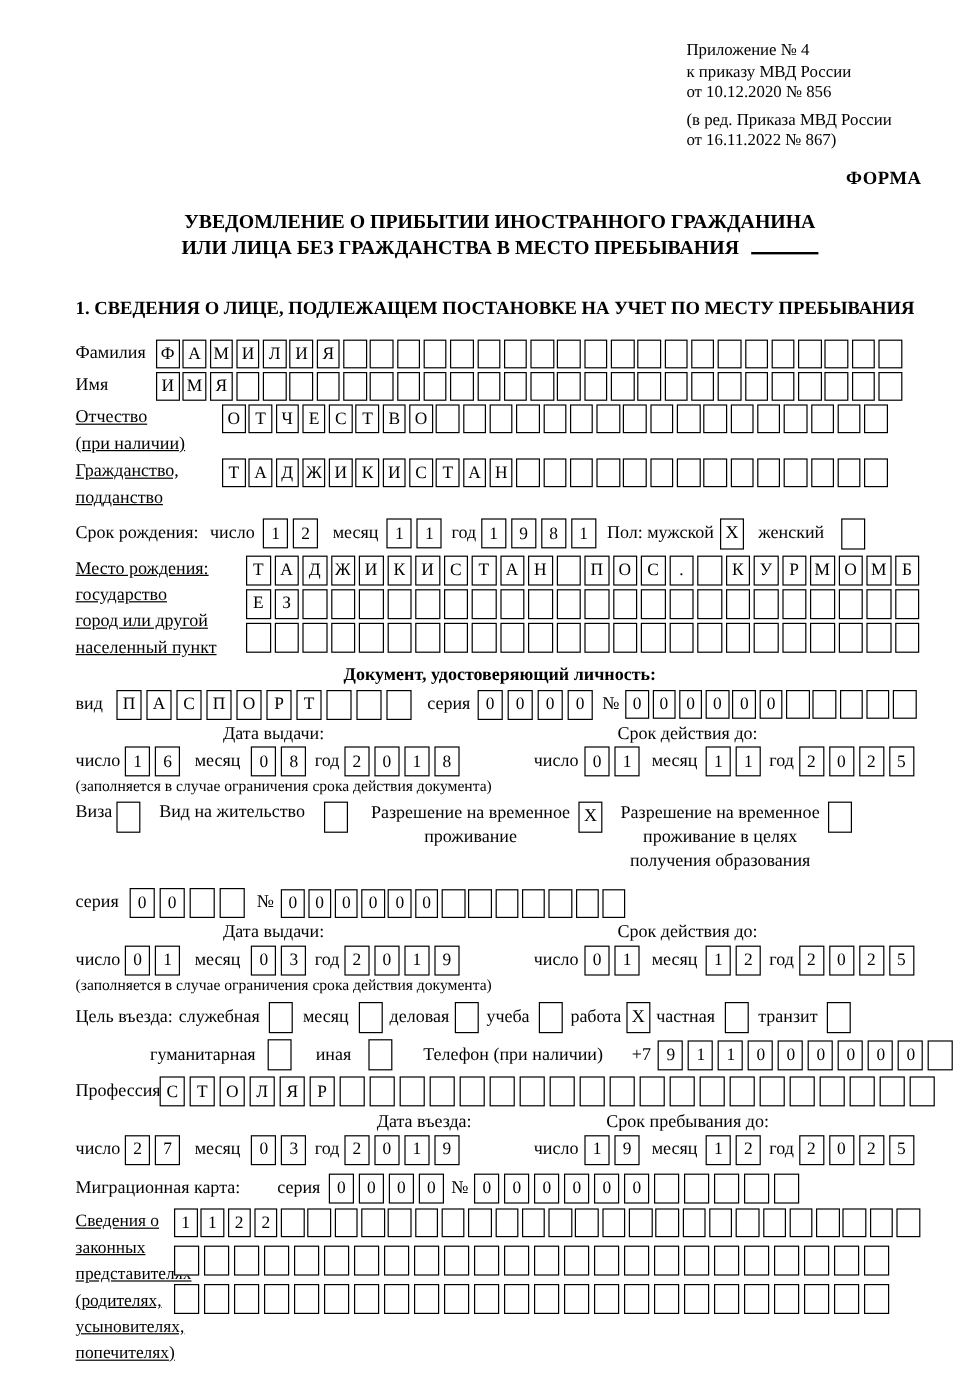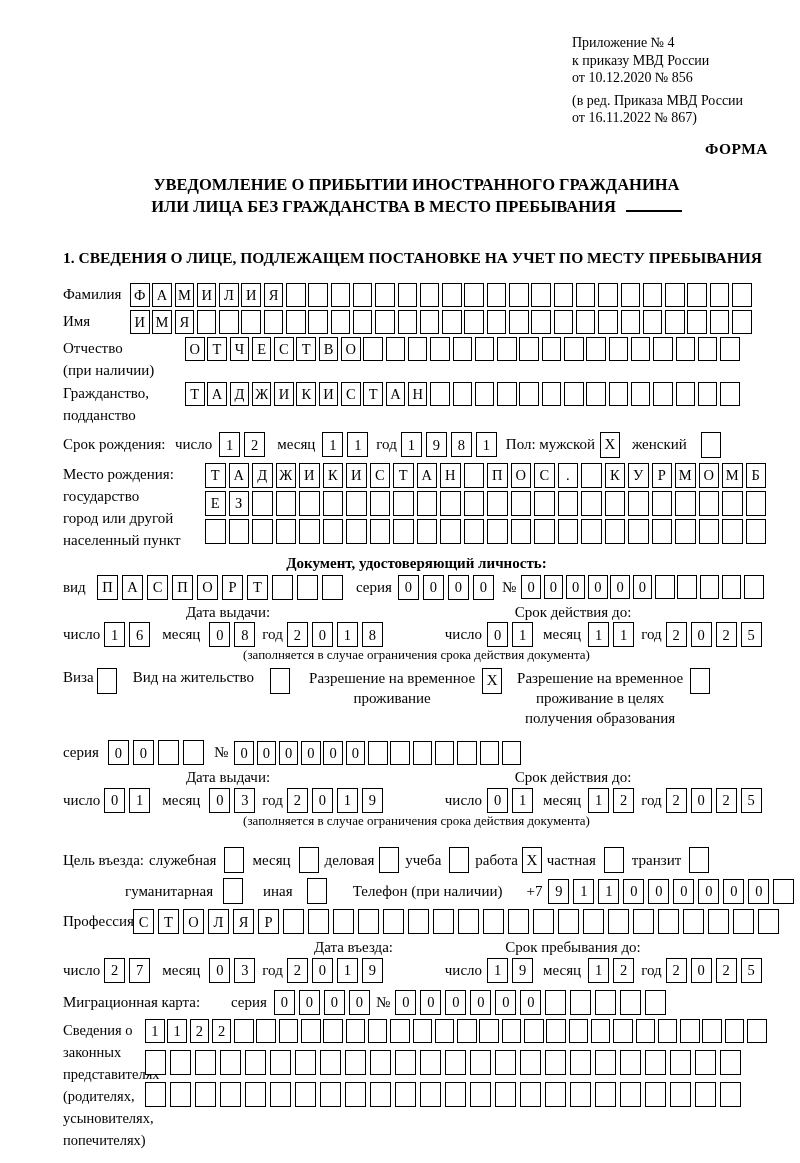--- a/index.html
+++ b/index.html
@@ -18,22 +18,22 @@
 
   .row { display:flex; align-items:center; }
   .row.top { align-items:flex-start; }
   .cells { display:flex; flex:none; }
   .cell { flex:none; width:19.5px; height:24px; border:1.5px solid #000; margin-right:2.8px;
           display:flex; align-items:center; justify-content:center; font-size:14.5px; background:#fff; }
   .cells.wide .cell { width:20.5px; height:25px; margin-right:3px; }
   .cells.big  .cell { width:21px;  height:25px; margin-right:4px; }
   .box { flex:none; width:20px; height:26px; border:1.5px solid #000; display:flex; align-items:center; justify-content:center; font-size:15px; }
   .lbl { flex:none; }
-  .lbl2 { flex:none; line-height:22px; }
-  .note { font-size:13px; text-align:center; }
+  .lbl2 { flex:none; line-height:22px;text-decoration:underline; }
+  .note { font-size:13px; text-align:left; }
   .center-b { text-align:center; font-weight:bold; margin-top:3px; }
   .opt-center { text-align:center; line-height:1.35; }
 </style>
 </head>
 <body>
 
 <div class="page">
 
   <div class="ref-block">
     <div>Приложение № 4</div>
@@ -462,21 +462,21 @@
     <div class="cells big" style="margin-left:4px">
         <div class="cell">2</div>
         <div class="cell">0</div>
         <div class="cell">2</div>
         <div class="cell">5</div>
       </div>
   </div>
 
   <div class="note">(заполняется в случае ограничения срока действия документа)</div>
 
-  <div class="row" style="margin-top:18px">
+  <div class="row" style="margin-top:6px">
     <span class="lbl">Цель въезда:</span>
     <span class="lbl" style="margin-left:5px">служебная</span>
     <div class="box" style="margin-left:8px"></div>
     <span class="lbl" style="margin-left:8px">месяц</span>
     <div class="box" style="margin-left:8px"></div>
     <span class="lbl" style="margin-left:6px">деловая</span>
     <div class="box" style="margin-left:5px"></div>
     <span class="lbl" style="margin-left:6px">учеба</span>
     <div class="box" style="margin-left:8px"></div>
     <span class="lbl" style="margin-left:6px">работа</span>

